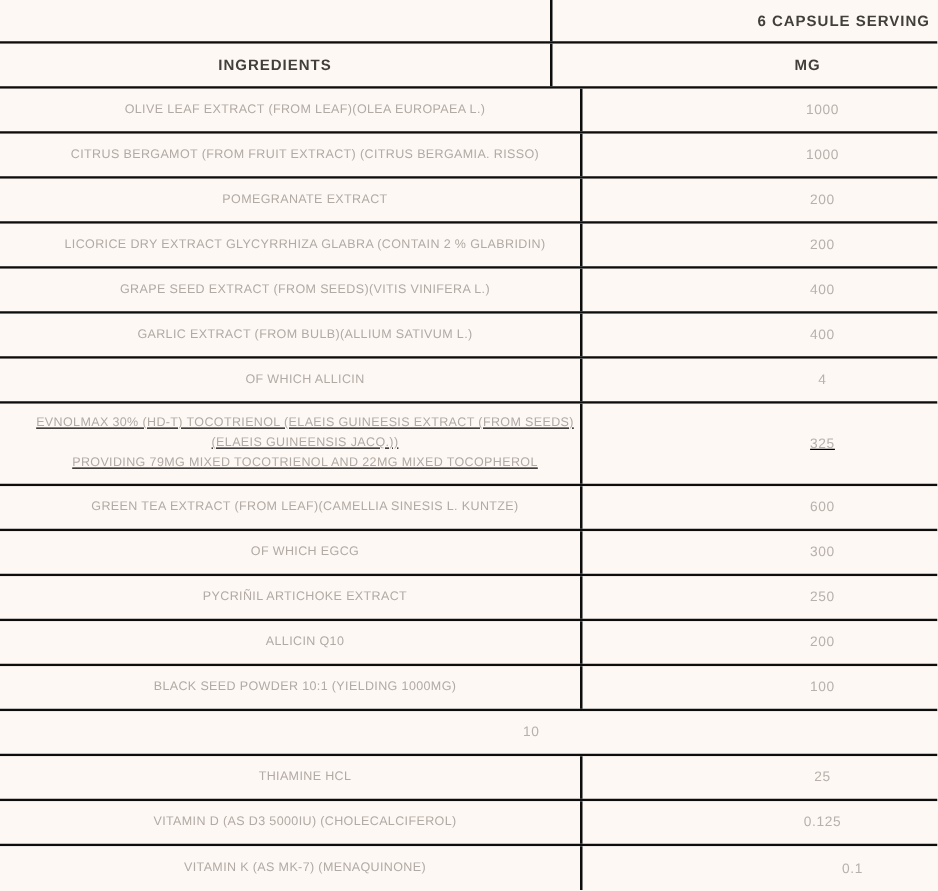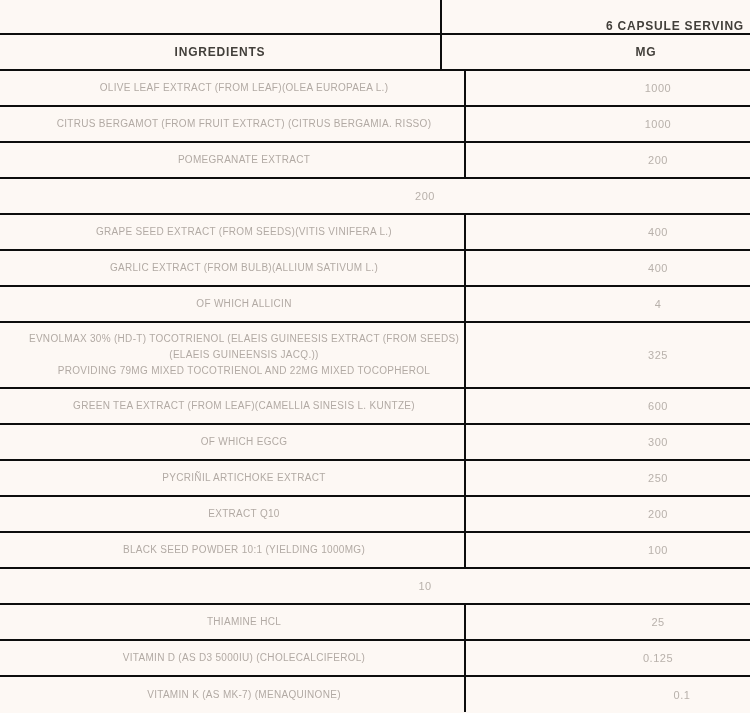--- a/index.html
+++ b/index.html
@@ -23,20 +23,21 @@
     align-items: stretch;
     height: 34px;
     border-bottom: 2px solid #0d0d0d;
     background: #fdf8f4;
   }
   .row.first {
     height: 33px;
   }
   .row.tall {
     height: 64px;
+    text-decoration: underline;
   }
   .row.last {
     border-bottom: none;
     height: 35px;
     gap: 48px;
   }
   .cell-left {
     width: 456px;
     border-right: 2px solid #0d0d0d;
     display: flex;
@@ -52,21 +53,20 @@
     display: flex;
     flex-direction: column;
     justify-content: center;
     text-align: center;
     padding-left: 100px;
   }
   .cell-right.serving {
     padding-left: 15px;
     padding-right: 6px;
     text-align: right;
-    justify-content: flex-end;
   }
   .hdr-text {
     font-size: 12px;
     font-weight: bold;
     letter-spacing: 0.8px;
     color: #423f3a;
   }
   .body-text {
     font-size: 10px;
     letter-spacing: 0.3px;
@@ -111,20 +111,21 @@
     <div class="cell-left body-text">CITRUS BERGAMOT (FROM FRUIT EXTRACT) (CITRUS BERGAMIA. RISSO)</div>
     <div class="cell-right mg-text">1000</div>
   </div>
 
   <div class="row">
     <div class="cell-left body-text">POMEGRANATE EXTRACT</div>
     <div class="cell-right mg-text">200</div>
   </div>
 
   <div class="row">
+    <div class="cell-left body-text">LICORICE DRY EXTRACT GLYCYRRHIZA GLABRA (CONTAIN 2 % GLABRIDIN)</div>
     <div class="cell-right mg-text">200</div>
   </div>
 
   <div class="row">
     <div class="cell-left body-text">GRAPE SEED EXTRACT (FROM SEEDS)(VITIS VINIFERA L.)</div>
     <div class="cell-right mg-text">400</div>
   </div>
 
   <div class="row">
     <div class="cell-left body-text">GARLIC EXTRACT (FROM BULB)(ALLIUM SATIVUM L.)</div>
@@ -154,21 +155,21 @@
     <div class="cell-left body-text">OF WHICH EGCG</div>
     <div class="cell-right mg-text">300</div>
   </div>
 
   <div class="row">
     <div class="cell-left body-text">PYCRIÑIL ARTICHOKE EXTRACT</div>
     <div class="cell-right mg-text">250</div>
   </div>
 
   <div class="row">
-    <div class="cell-left body-text">EXTRACT Q10</div>
+    <div class="cell-left body-text">ALLICIN Q10</div>
     <div class="cell-right mg-text">200</div>
   </div>
 
   <div class="row">
     <div class="cell-left body-text">BLACK SEED POWDER 10:1 (YIELDING 1000MG)</div>
     <div class="cell-right mg-text">100</div>
   </div>
 
   <div class="row">
     <div class="cell-right mg-text">10</div>

